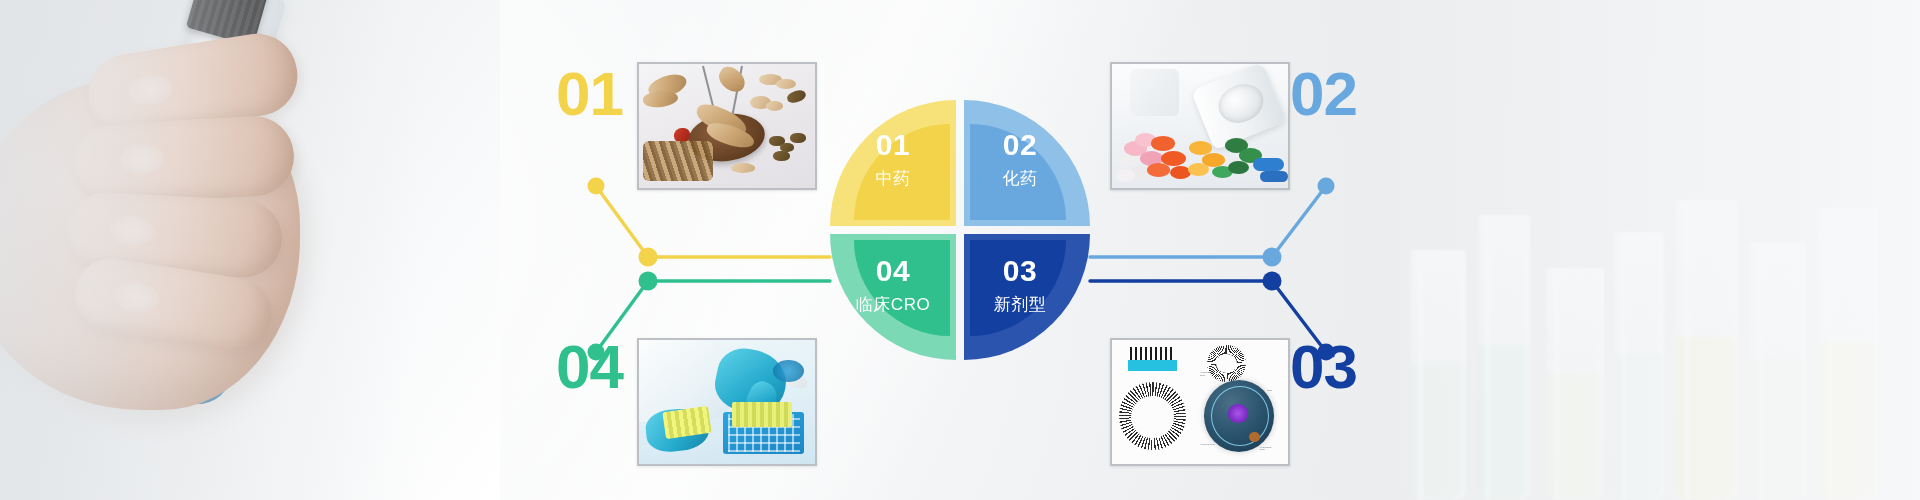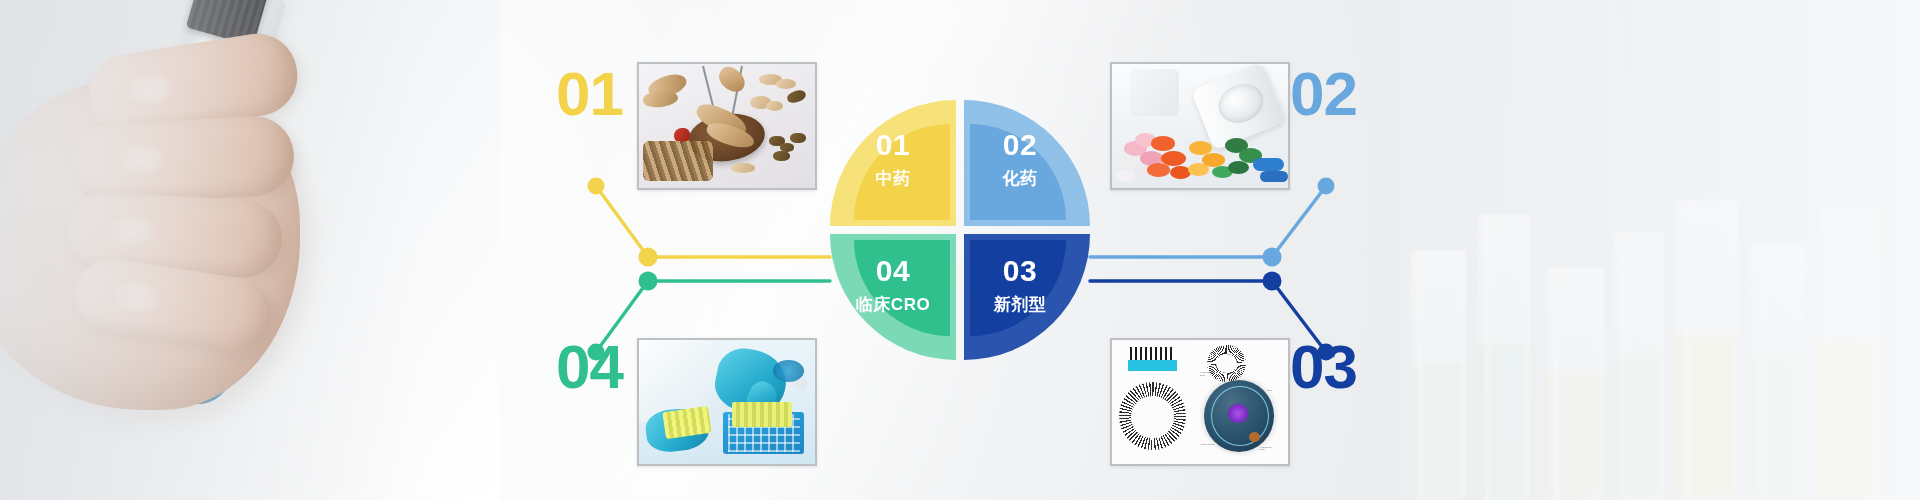--- a/index.html
+++ b/index.html
@@ -133,21 +133,21 @@
      background:radial-gradient(circle,#a855e8 0%,#7a27c4 70%,#4e1486 100%);}
   .bar-blue{position:absolute;background:#26c0e0;}
   .comb{position:absolute;background:repeating-linear-gradient(90deg,#1a1a1a 0 1.5px,transparent 1.5px 5px);}
   .tiny-label{position:absolute;color:#6a7076;font-size:2.4px;line-height:1.1;}
 
   
   .pie{position:absolute;}
   .quad{position:absolute;width:120px;height:120px;}
   .quad .txt{position:absolute;color:#fff;text-align:center;}
   .qnum{font-size:30px;font-weight:700;letter-spacing:.5px;line-height:1;}
-  .qlab{font-size:17px;font-weight:700;margin-top:7px;letter-spacing:.5px;}
+  .qlab{font-size:17px;font-weight:400;margin-top:7px;letter-spacing:.5px;}
 
   
   .bignum{position:absolute;font-size:62px;font-weight:700;line-height:1;letter-spacing:-1px;}
 </style>
 </head>
 <body>
 
 <div class="stage">
 
   <div class="bg-base"></div>

